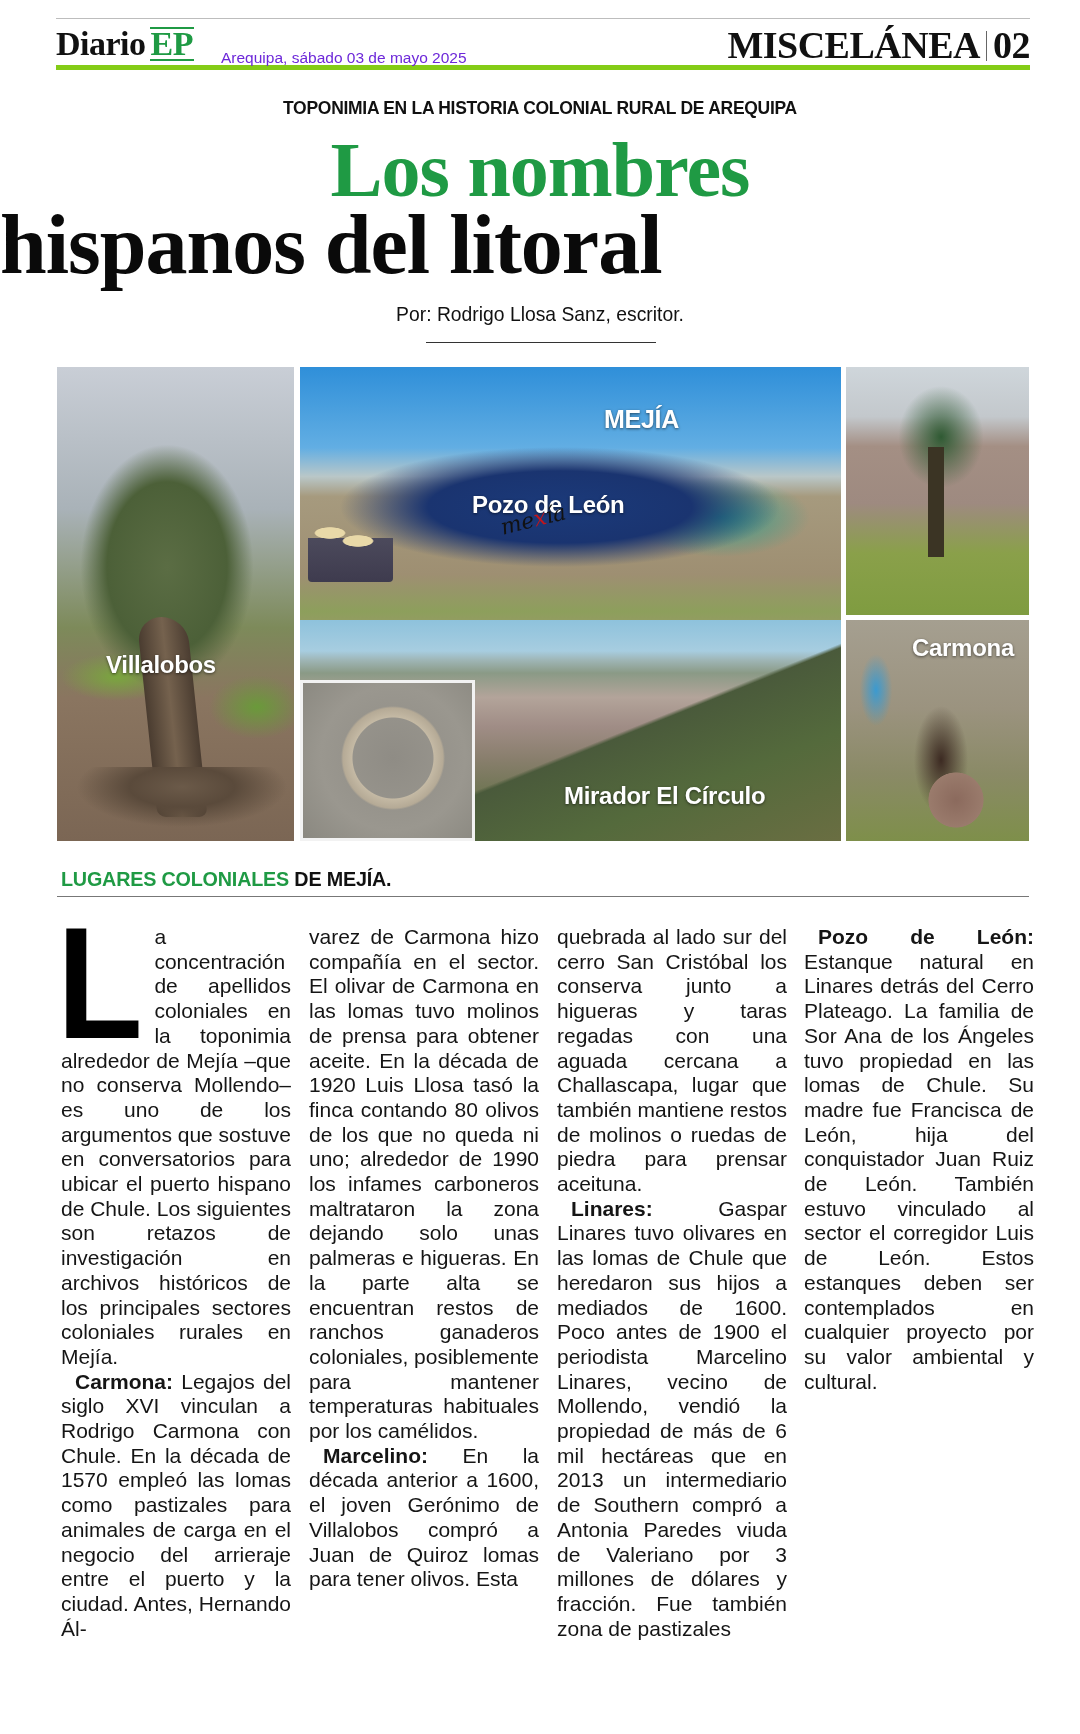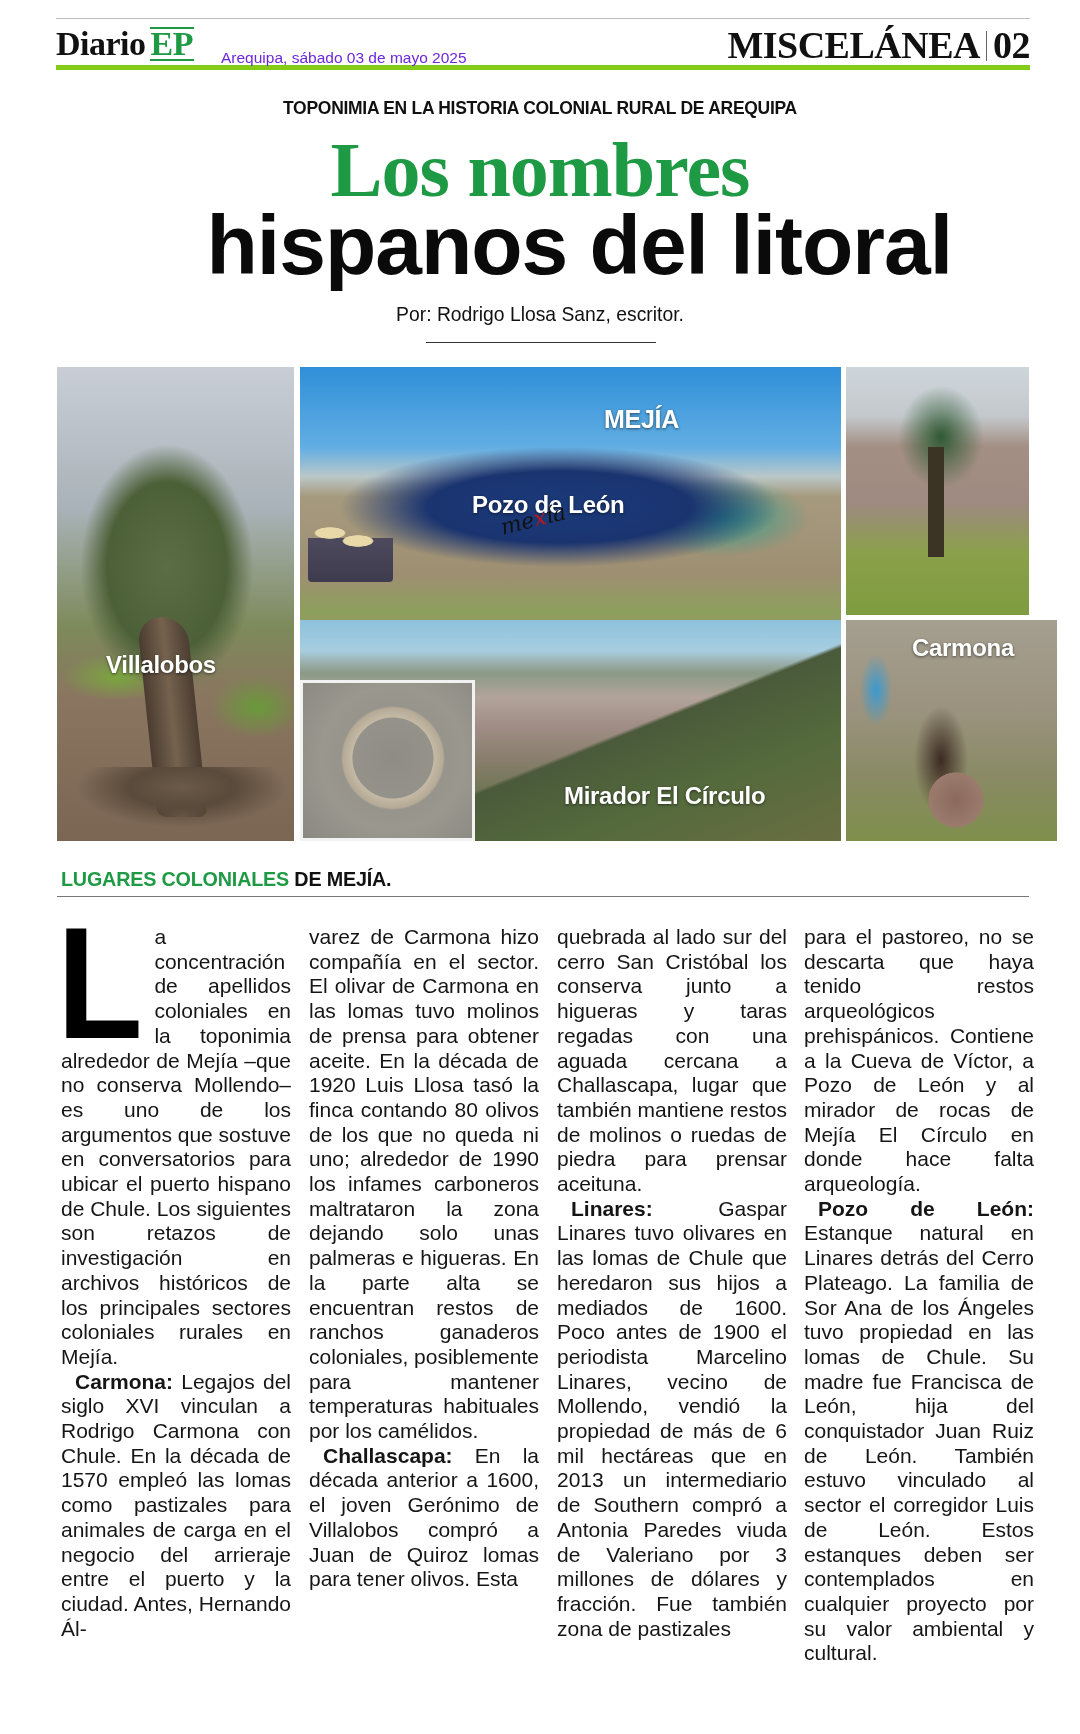--- a/index.html
+++ b/index.html
@@ -17,22 +17,22 @@
   .section { position: absolute; right: 0; top: 6px; font-family: "Liberation Serif", serif;
     font-weight: bold; font-size: 38px; line-height: 40px; color: #111; letter-spacing: -0.5px; }
   .section .bar { display: inline-block; width: 1px; height: 30px; background: #666; margin: 0 6px; vertical-align: -3px; }
 
   
   .kicker { position: absolute; left: 0; width: 1080px; top: 97px; text-align: center;
     font-size: 19px; font-weight: bold; letter-spacing: -0.3px; color: #111; transform: scaleX(0.92); }
   .title1 { position: absolute; left: 0; width: 1080px; top: 130px; text-align: center;
     font-family: "Liberation Serif", serif; font-weight: bold; font-size: 78px; line-height: 80px;
     color: #1f9a44; letter-spacing: -1px; }
-  .title2 { position: absolute; left: 0; width: 952px; top: 202px; text-align: right;
-    font-family: Liberation Sans, sans-serif; font-weight: bold; font-size: 84px; line-height: 86px;
+  .title2 { position: absolute; left: 0; width: 952px; top: 202px; text-align: left;
+    font-family: Liberation Serif, serif; font-weight: bold; font-size: 84px; line-height: 86px;
     color: #0a0a0a; letter-spacing: -1px; }
   .byline { position: absolute; left: 0; width: 1080px; top: 302px; text-align: center;
     font-size: 21px; color: #111; transform: scaleX(0.92); }
   .byrule { position: absolute; left: 426px; top: 342px; width: 230px; height: 1px; background: #333; }
 
   
   .photo { position: absolute; overflow: hidden; }
   .ph-label { position: absolute; color: #fff; font-weight: bold; font-size: 24px;
     text-shadow: 0 1px 3px rgba(0,0,0,0.55); white-space: nowrap; letter-spacing: -0.3px; }
 
@@ -68,21 +68,21 @@
   .p-palms .trunk { position: absolute; left: 82px; top: 80px; width: 16px; height: 110px; background: #3b3424; }
 
   .p-mirador { left: 300px; top: 620px; width: 541px; height: 221px;
     background:
       linear-gradient(158deg, rgba(0,0,0,0) 55%, #4a5a3b 56%, #546a3c 75%, #6a6e42 100%),
       linear-gradient(180deg, #8ec2dc 0%, #a7cde0 14%, #9fb6b7 18%, #8a9a86 24%, #b3a49a 35%, #a08d86 48%, #8a7f6e 62%, #6c7450 80%, #9a8660 100%); }
   .p-circle { left: 300px; top: 680px; width: 175px; height: 161px; border: 3px solid #f2f2f2;
     background:
       radial-gradient(circle at 90px 75px, rgba(0,0,0,0) 40px, #c4b9a4 41px, #b5aa96 50px, rgba(0,0,0,0) 52px),
       radial-gradient(circle at 90px 75px, #8f8c85 0%, #9a978f 60%, #8a8880 100%); }
-  .p-carmona { left: 846px; top: 620px; width: 211px; height: 221px;
+  .p-carmona { left: 846px; top: 620px; width: 183px; height: 221px;
     background:
       radial-gradient(circle 34px at 110px 180px, #8b6a5d 0%, #9a7b6c 80%, rgba(0,0,0,0) 82%),
       radial-gradient(ellipse 30px 60px at 95px 140px, #3c2a22 0%, rgba(60,42,34,0) 90%),
       radial-gradient(ellipse 18px 40px at 30px 70px, #3b9ad0 0%, rgba(59,154,208,0) 90%),
       linear-gradient(180deg, #a59f90 0%, #9b937f 40%, #8a8a66 70%, #7e8f4a 100%); }
 
   
   .caption { position: absolute; left: 61px; top: 867px; font-size: 21px; font-weight: bold; letter-spacing: -0.2px; transform-origin: left; transform: scaleX(0.94); }
   .caption .green { color: #1f9a44; }
   .caption .black { color: #111; }
@@ -150,24 +150,23 @@
 <div class="caption"><span class="green">LUGARES COLONIALES</span><span class="black"> DE MEJÍA.</span></div>
 <div class="caprule"></div>
 
 <div class="col c1">
   <p><span class="dropcap">L</span><span>a concentración de apellidos coloniales en la toponimia alrededor de Mejía –que no conserva Mollendo– es uno de los argumentos que sostuve en conversatorios para ubicar el puerto hispano de Chule. Los siguientes son retazos de investigación en archivos históricos de los principales sectores coloniales rurales en Mejía.</span></p>
   <p class="indent"><b>Carmona:</b><span> Legajos del siglo XVI vinculan a Rodrigo Carmona con Chule. En la década de 1570 empleó las lomas como pastizales para animales de carga en el negocio del arrieraje entre el puerto y la ciudad. Antes, Hernando Ál-</span></p>
 </div>
 
 <div class="col c2">
   <p>varez de Carmona hizo compañía en el sector. El olivar de Carmona en las lomas tuvo molinos de prensa para obtener aceite. En la década de 1920 Luis Llosa tasó la finca contando 80 olivos de los que no queda ni uno; alrededor de 1990 los infames carboneros maltrataron la zona dejando solo unas palmeras e higueras. En la parte alta se encuentran restos de ranchos ganaderos coloniales, posiblemente para mantener temperaturas habituales por los camélidos.</p>
-  <p class="indent"><b>Challascapa:</b><span> En la década anterior a 1600, el joven Gerónimo de Villalobos compró a Juan de Quiroz lomas para tener olivos. Esta</span></p>
+  <p class="indent"><b>Marcelino:</b><span> En la década anterior a 1600, el joven Gerónimo de Villalobos compró a Juan de Quiroz lomas para tener olivos. Esta</span></p>
 </div>
 
 <div class="col c3">
   <p>quebrada al lado sur del cerro San Cristóbal los conserva junto a higueras y taras regadas con una aguada cercana a Challascapa, lugar que también mantiene restos de molinos o ruedas de piedra para prensar aceituna.</p>
   <p class="indent"><b>Linares:</b><span> Gaspar Linares tuvo olivares en las lomas de Chule que heredaron sus hijos a mediados de 1600. Poco antes de 1900 el periodista Marcelino Linares, vecino de Mollendo, vendió la propiedad de más de 6 mil hectáreas que en 2013 un intermediario de Southern compró a Antonia Paredes viuda de Valeriano por 3 millones de dólares y fracción. Fue también zona de pastizales</span></p>
 </div>
 
 <div class="col c4">
-  <p>para el pastoreo, no se descarta que haya tenido restos arqueológicos prehispánicos. Contiene a la Cueva de Víctor, a Pozo de León y al mirador de rocas de Mejía El Círculo en donde hace falta arqueología.</p>
   <p class="indent"><b>Pozo de León:</b><span> Estanque natural en Linares detrás del Cerro Plateago. La familia de Sor Ana de los Ángeles tuvo propiedad en las lomas de Chule. Su madre fue Francisca de León, hija del conquistador Juan Ruiz de León. También estuvo vinculado al sector el corregidor Luis de León. Estos estanques deben ser contemplados en cualquier proyecto por su valor ambiental y cultural.</span></p>
 </div>
 
 </body></html>

